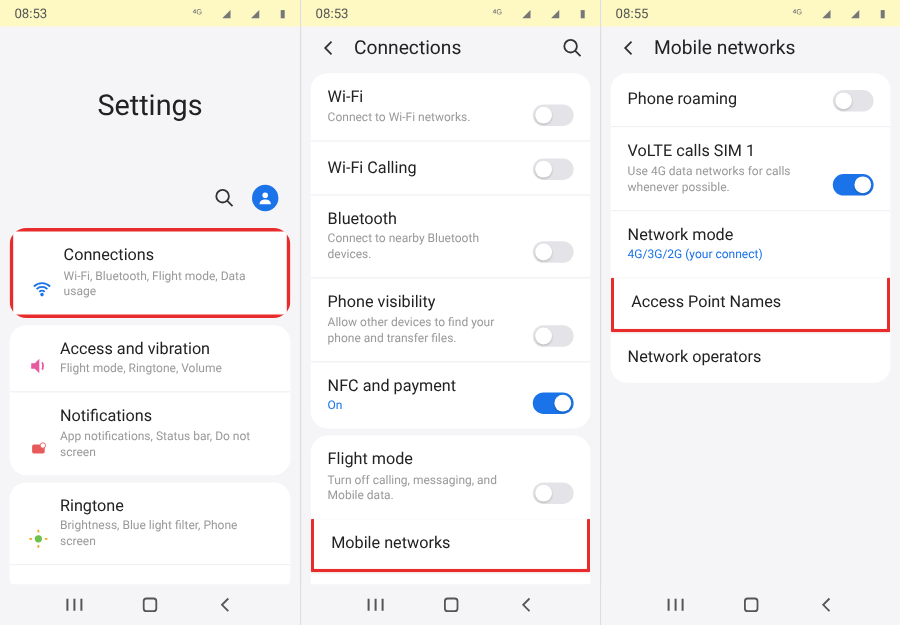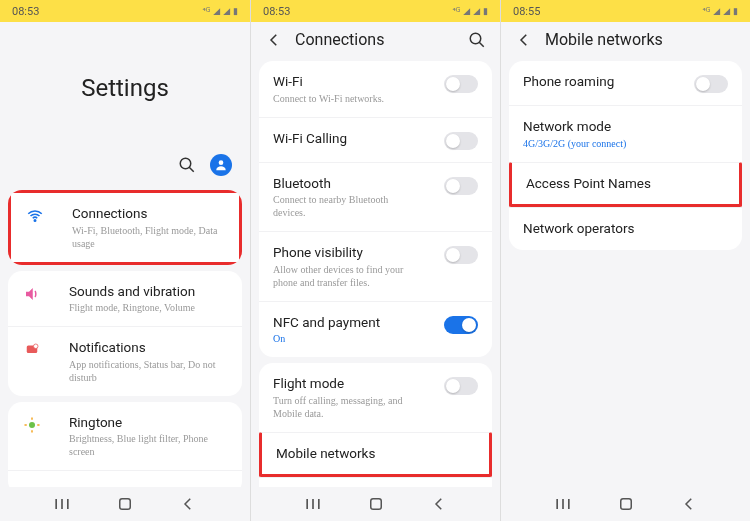--- a/index.html
+++ b/index.html
@@ -21,25 +21,25 @@
   }
   .phone + .phone { border-left: 1px solid #ddd; }
   .status-bar {
     height: 22px;
     display: flex;
     align-items: center;
     justify-content: space-between;
     padding: 0 12px;
     font-size: 11px;
     color: #555;
-    background: #fde047;
+    background: #fef9c3;
   }
   .status-icons {
     display: flex;
-    gap: 3px;
+    gap: 17px;
     align-items: center;
     font-size: 9px;
     color: #777;
   }
   .header-row {
     display: flex;
     align-items: center;
     padding: 8px 14px 6px 14px;
     gap: 12px;
   }
@@ -74,43 +74,42 @@
   .avatar svg { width: 14px; height: 14px; }
   .card-group {
     background: #fff;
     border-radius: 14px;
     margin: 6px 8px;
     overflow: hidden;
   }
   .list-item {
     padding: 12px 14px;
     display: flex;
-    align-items: flex-start;
-    gap: 27px;
+    align-items: flex-end;
+    gap: 8px;
     position: relative;
   }
   .list-item + .list-item { border-top: 1px solid #f1f1f3; }
   .li-icon {
     width: 20px;
     flex-shrink: 0;
     display: flex; align-items: center; justify-content: center;
     padding-top: 2px;
   }
   .li-body { flex: 1; min-width: 0; }
   .li-title {
     font-size: 13.5px;
     color: #222;
     line-height: 1.3;
   }
   .li-sub {
     font-size: 10px;
     color: #999;
     line-height: 1.3;
     margin-top: 1px;
-    font-family: Liberation Serif, serif;
   }
   .li-sub.blue { color: #1a73e8; }
   .toggle {
     width: 34px; height: 18px;
     border-radius: 10px;
     background: #e4e4e8;
     position: relative;
     flex-shrink: 0;
     margin-top: 2px;
   }
@@ -199,34 +198,34 @@
 
     <div class="card-group">
       <div class="list-item">
         <span class="li-icon">
           <svg viewBox="0 0 24 24" width="18" height="18" fill="#e85aa0">
               <path d="M4 9v6h4l5 5V4L8 9H4z"></path>
               <path d="M16 8c1.5 1.5 1.5 6.5 0 8" fill="none" stroke="#e85aa0" stroke-width="2"></path>
             </svg>
         </span>
         <div class="li-body">
-          <div class="li-title">Sounds and vibration</div>
+          <div class="li-title">Access and vibration</div>
           <div class="li-sub">Flight mode, Ringtone, Volume</div>
         </div>
       </div>
       <div class="list-item">
         <span class="li-icon">
           <svg viewBox="0 0 24 24" width="18" height="18" fill="#e85a5a">
               <rect x="5" y="6" width="14" height="10" rx="2"></rect>
               <circle cx="17" cy="7" r="3" fill="#fff" stroke="#e85a5a"></circle>
             </svg>
         </span>
         <div class="li-body">
           <div class="li-title">Notifications</div>
-          <div class="li-sub">App notifications, Status bar, Do not disturb</div>
+          <div class="li-sub">App notifications, Status bar, Do not screen</div>
         </div>
       </div>
     </div>
 
     <div class="card-group">
       <div class="list-item">
         <span class="li-icon">
           <svg viewBox="0 0 24 24" width="18" height="18">
               <circle cx="12" cy="12" r="4" fill="#6cc24a"></circle>
               <g stroke="#f5a623" stroke-width="2">
@@ -399,20 +398,27 @@
   <div class="scroll-area">
     <div class="card-group">
       <div class="list-item">
         <div class="li-body">
           <div class="li-title">Phone roaming</div>
         </div>
         <div class="toggle"></div>
       </div>
       <div class="list-item">
         <div class="li-body">
+          <div class="li-title">VoLTE calls SIM 1</div>
+          <div class="li-sub">Use 4G data networks for calls whenever possible.</div>
+        </div>
+        <div class="toggle on"></div>
+      </div>
+      <div class="list-item">
+        <div class="li-body">
           <div class="li-title">Network mode</div>
           <div class="li-sub blue">4G/3G/2G (your connect)</div>
         </div>
       </div>
       <div class="list-item highlight">
         <div class="li-body">
           <div class="li-title">Access Point Names</div>
         </div>
       </div>
       <div class="list-item">

